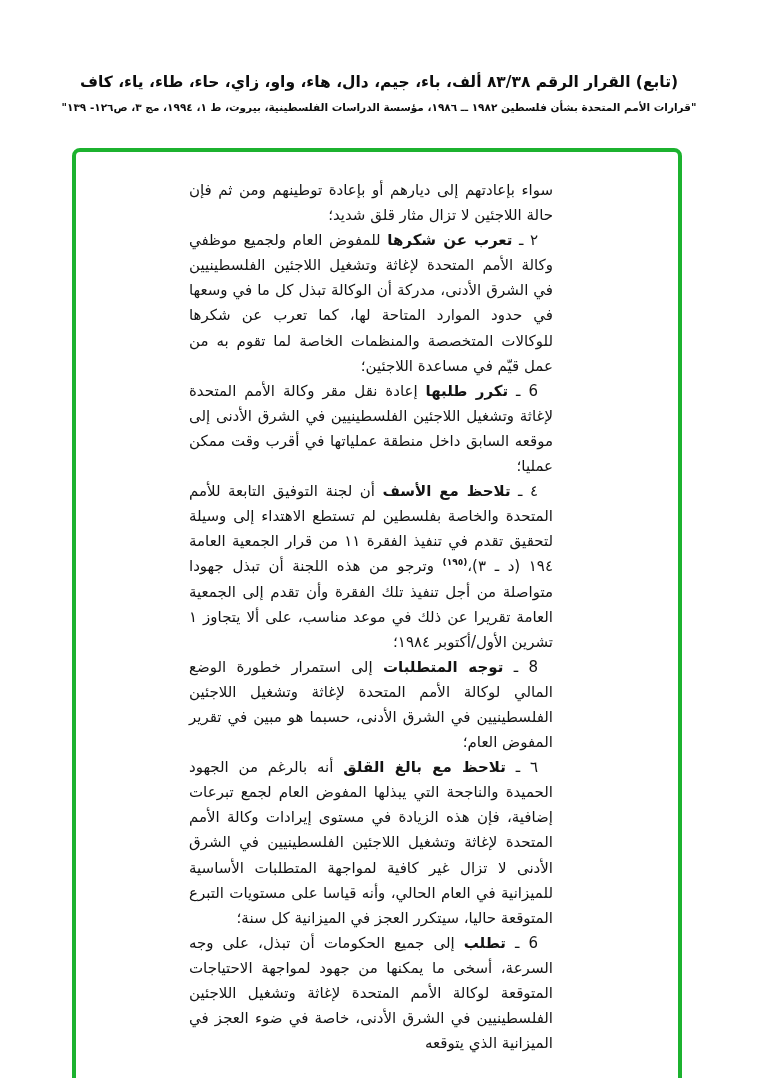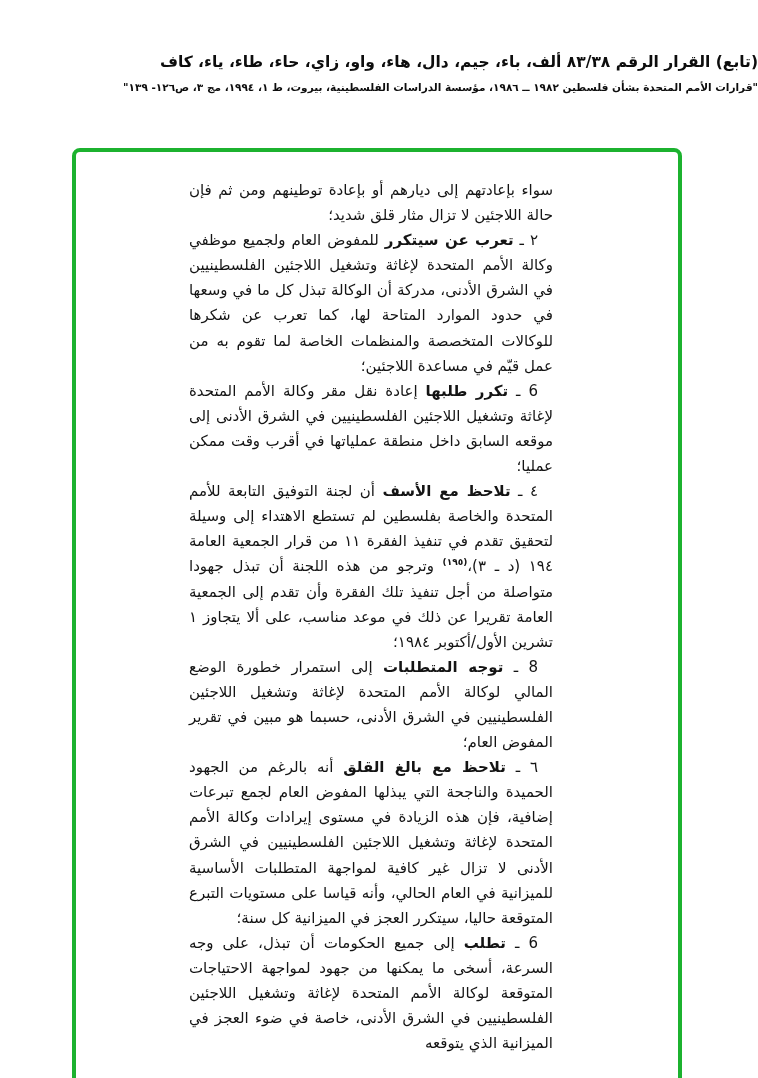--- a/index.html
+++ b/index.html
@@ -1,21 +1,21 @@
 <!DOCTYPE html>
 <html lang="ar" dir="rtl"><head>
 <meta charset="utf-8">
 <style>
   html,body { margin:0; padding:0; background:#ffffff; }
   .page {
     position:relative; width:758px; height:1078px; background:#ffffff;
     font-family:"DejaVu Sans","Liberation Sans",sans-serif; color:#111;
     direction:rtl; overflow:hidden;
   }
-  .doc-header { padding-top:52px; }
+  .doc-header { text-align:center; padding-top:72px; }
   .doc-title { font-size:15.5px; font-weight:bold; line-height:20px; color:#0d0d0d; }
   .doc-source { font-size:10.5px; font-weight:bold; margin-top:9px; color:#0d0d0d; }
   .green-frame {
     position:absolute; left:72px; top:148px; width:610px; height:994px;
     border:4px solid #1cb22f; border-radius:8px; box-sizing:border-box;
   }
   .text-col {
     margin:26px 125px 0 113px;
     font-size:15px; line-height:25.1px; text-align:justify;
     color:#141414;
@@ -43,21 +43,21 @@
   <div class="doc-header">
     <div class="doc-title">(تابع) القرار الرقم ٨٣/٣٨ ألف، باء، جيم، دال، هاء، واو، زاي، حاء، طاء، ياء، كاف</div>
     <div class="doc-source">"قرارات الأمم المتحدة بشأن فلسطين ١٩٨٢ ــ ١٩٨٦، مؤسسة الدراسات الفلسطينية، بيروت، ط ١، ١٩٩٤، مج ٣، ص١٢٦- ١٣٩"</div>
   </div>
 
   <div class="green-frame">
 
     <div class="text-col">
       <p class="cont">سواء بإعادتهم إلى ديارهم أو بإعادة توطينهم ومن ثم فإن حالة اللاجئين لا تزال مثار قلق شديد؛</p>
 
-      <p class="para"><span class="pnum">٢ ـ</span> <span class="plead">تعرب عن سيتكرر</span> <span>للمفوض العام ولجميع موظفي وكالة الأمم المتحدة لإغاثة وتشغيل اللاجئين الفلسطينيين في الشرق الأدنى، مدركة أن الوكالة تبذل كل ما في وسعها في حدود الموارد المتاحة لها، كما تعرب عن شكرها للوكالات المتخصصة والمنظمات الخاصة لما تقوم به من عمل قيّم في مساعدة اللاجئين؛</span></p>
+      <p class="para"><span class="pnum">٢ ـ</span> <span class="plead">تعرب عن شكرها</span> <span>للمفوض العام ولجميع موظفي وكالة الأمم المتحدة لإغاثة وتشغيل اللاجئين الفلسطينيين في الشرق الأدنى، مدركة أن الوكالة تبذل كل ما في وسعها في حدود الموارد المتاحة لها، كما تعرب عن شكرها للوكالات المتخصصة والمنظمات الخاصة لما تقوم به من عمل قيّم في مساعدة اللاجئين؛</span></p>
 
       <p class="para"><span class="pnum">6 ـ</span> <span class="plead">تكرر طلبها</span> <span>إعادة نقل مقر وكالة الأمم المتحدة لإغاثة وتشغيل اللاجئين الفلسطينيين في الشرق الأدنى إلى موقعه السابق داخل منطقة عملياتها في أقرب وقت ممكن عمليا؛</span></p>
 
       <p class="para"><span class="pnum">٤ ـ</span> <span class="plead">تلاحظ مع الأسف</span> <span>أن لجنة التوفيق التابعة للأمم المتحدة والخاصة بفلسطين لم تستطع الاهتداء إلى وسيلة لتحقيق تقدم في تنفيذ الفقرة ١١ من قرار الجمعية العامة ١٩٤ (د ـ ٣)،</span><sup class="fn-ref">(١٩٥)</sup> <span>وترجو من هذه اللجنة أن تبذل جهودا متواصلة من أجل تنفيذ تلك الفقرة وأن تقدم إلى الجمعية العامة تقريرا عن ذلك في موعد مناسب، على ألا يتجاوز ١ تشرين الأول/أكتوبر ١٩٨٤؛</span></p>
 
       <p class="para"><span class="pnum">8 ـ</span> <span class="plead">توجه المتطلبات</span> <span>إلى استمرار خطورة الوضع المالي لوكالة الأمم المتحدة لإغاثة وتشغيل اللاجئين الفلسطينيين في الشرق الأدنى، حسبما هو مبين في تقرير المفوض العام؛</span></p>
 
       <p class="para"><span class="pnum">٦ ـ</span> <span class="plead">تلاحظ مع بالغ القلق</span> <span>أنه بالرغم من الجهود الحميدة والناجحة التي يبذلها المفوض العام لجمع تبرعات إضافية، فإن هذه الزيادة في مستوى إيرادات وكالة الأمم المتحدة لإغاثة وتشغيل اللاجئين الفلسطينيين في الشرق الأدنى لا تزال غير كافية لمواجهة المتطلبات الأساسية للميزانية في العام الحالي، وأنه قياسا على مستويات التبرع المتوقعة حاليا، سيتكرر العجز في الميزانية كل سنة؛</span></p>
 
       <p class="para"><span class="pnum">6 ـ</span> <span class="plead">تطلب</span> <span>إلى جميع الحكومات أن تبذل، على وجه السرعة، أسخى ما يمكنها من جهود لمواجهة الاحتياجات المتوقعة لوكالة الأمم المتحدة لإغاثة وتشغيل اللاجئين الفلسطينيين في الشرق الأدنى، خاصة في ضوء العجز في الميزانية الذي يتوقعه</span></p>

